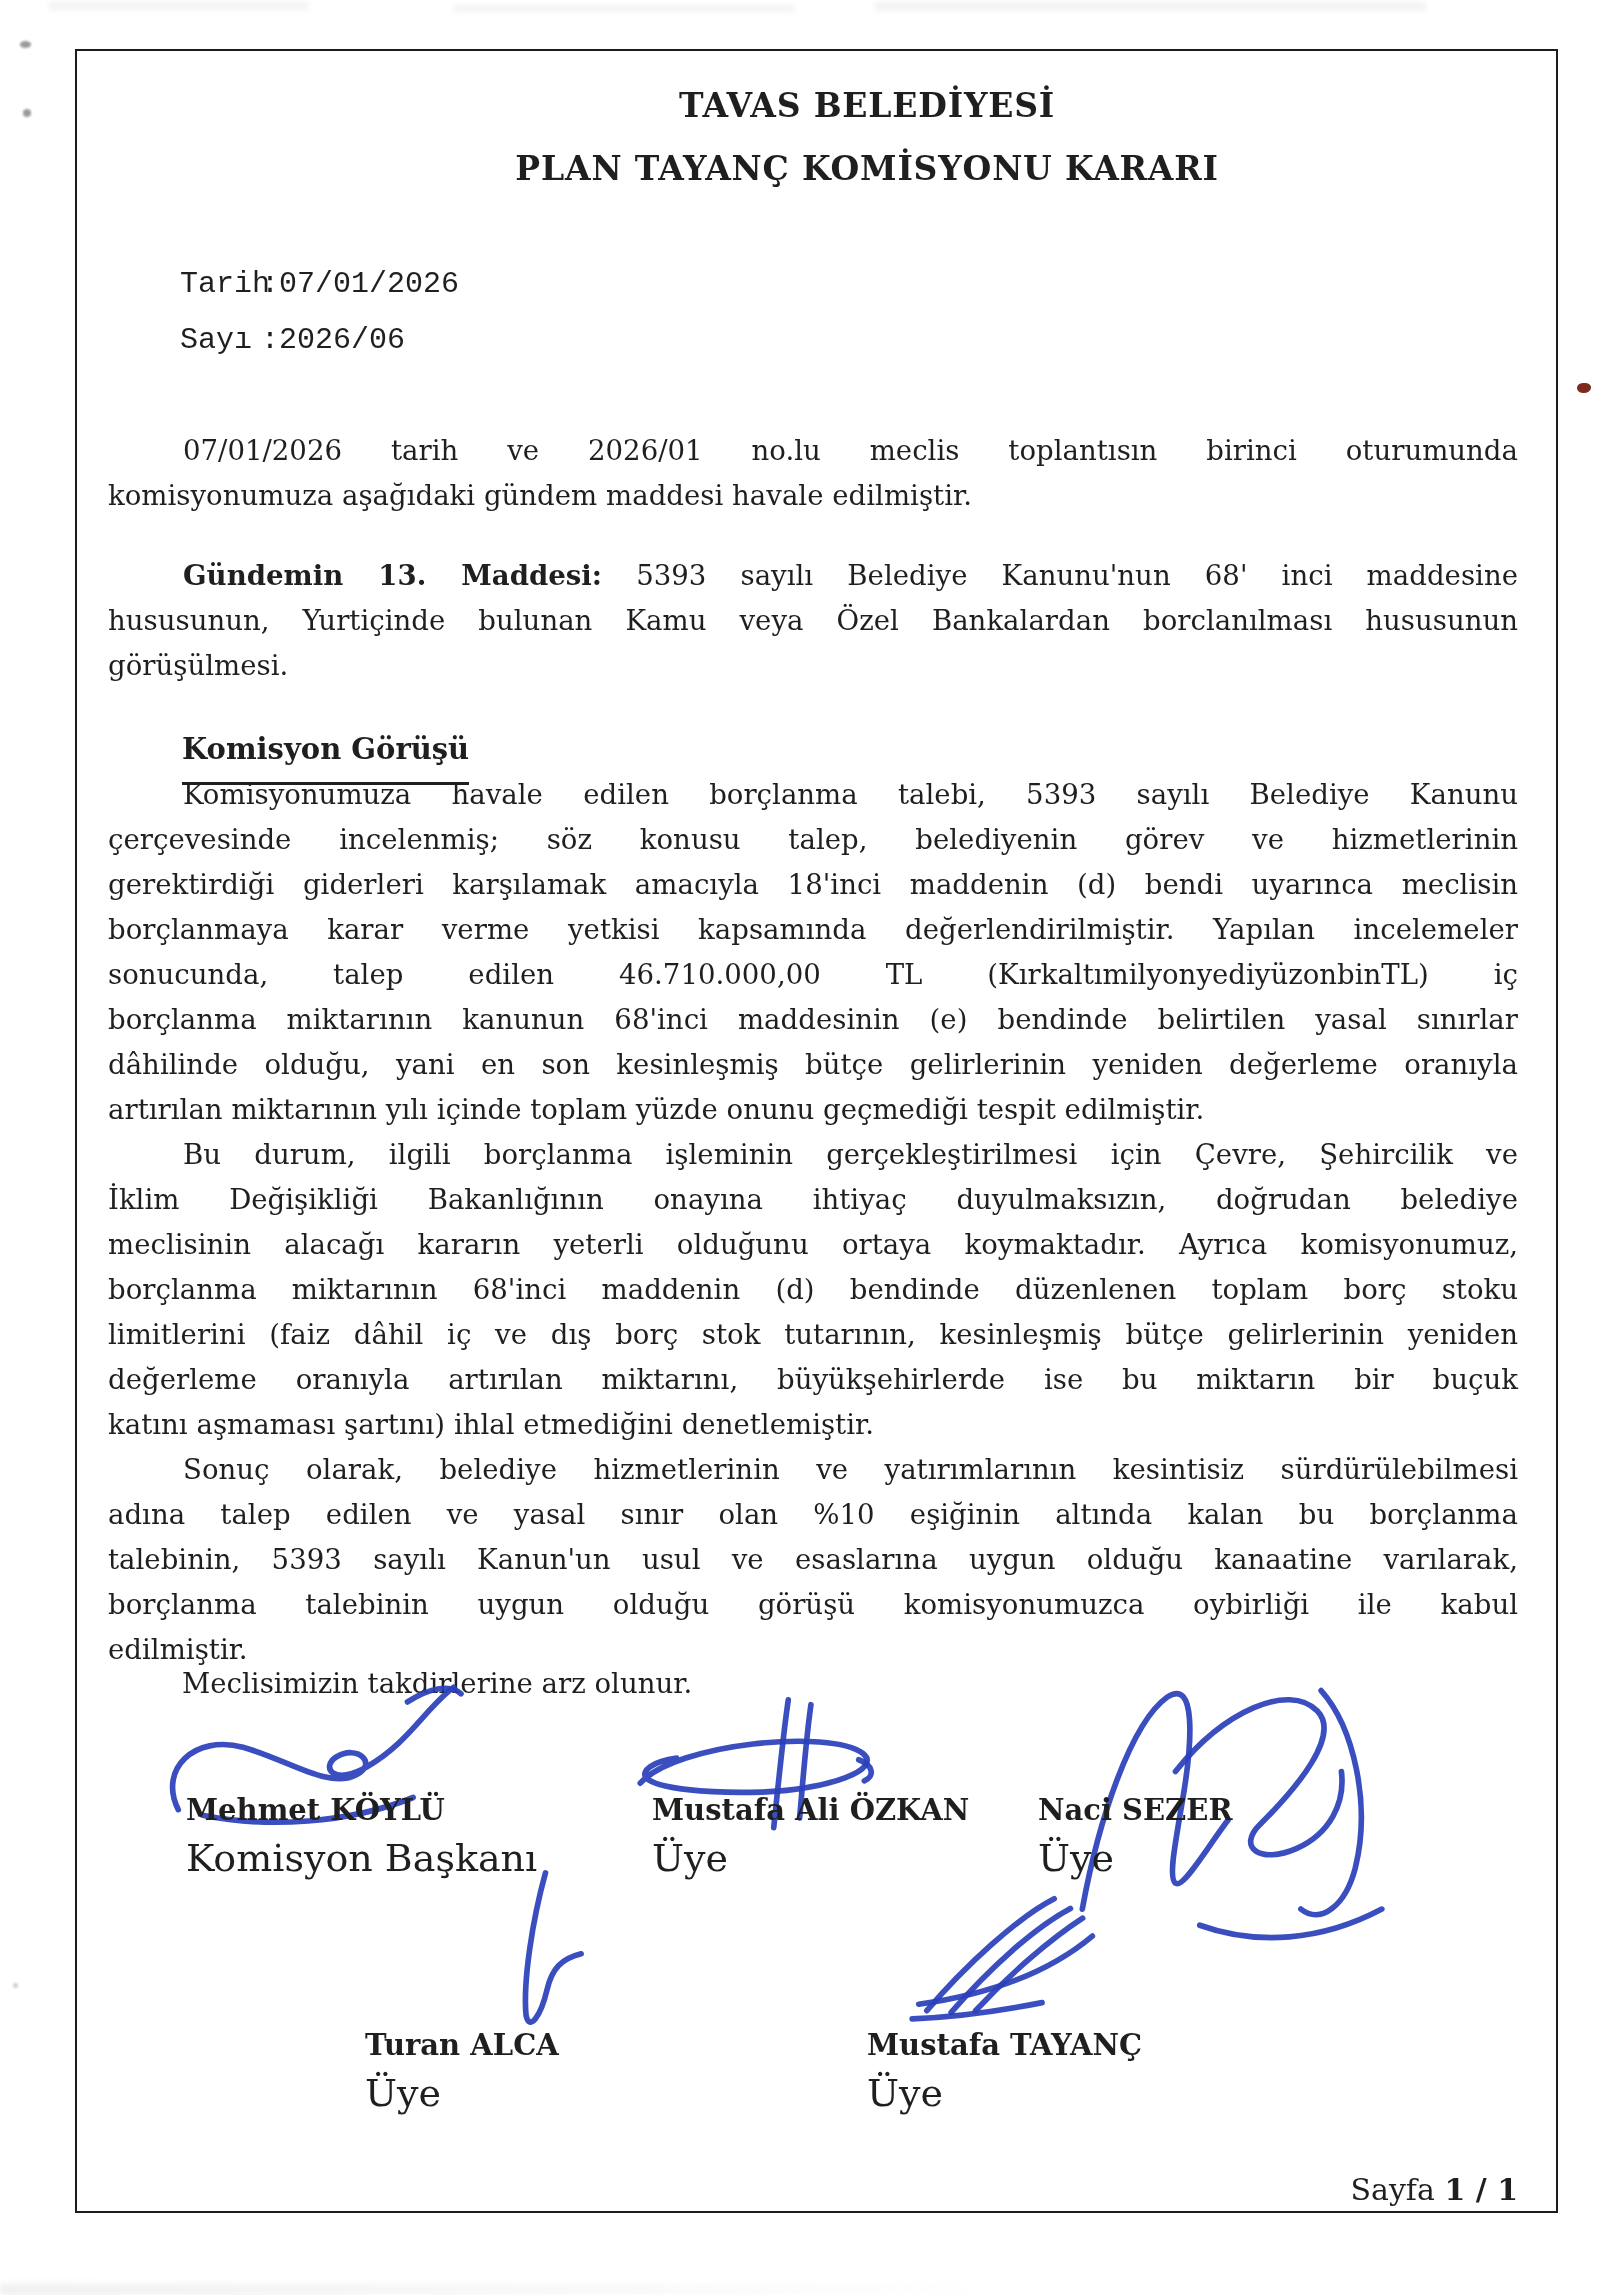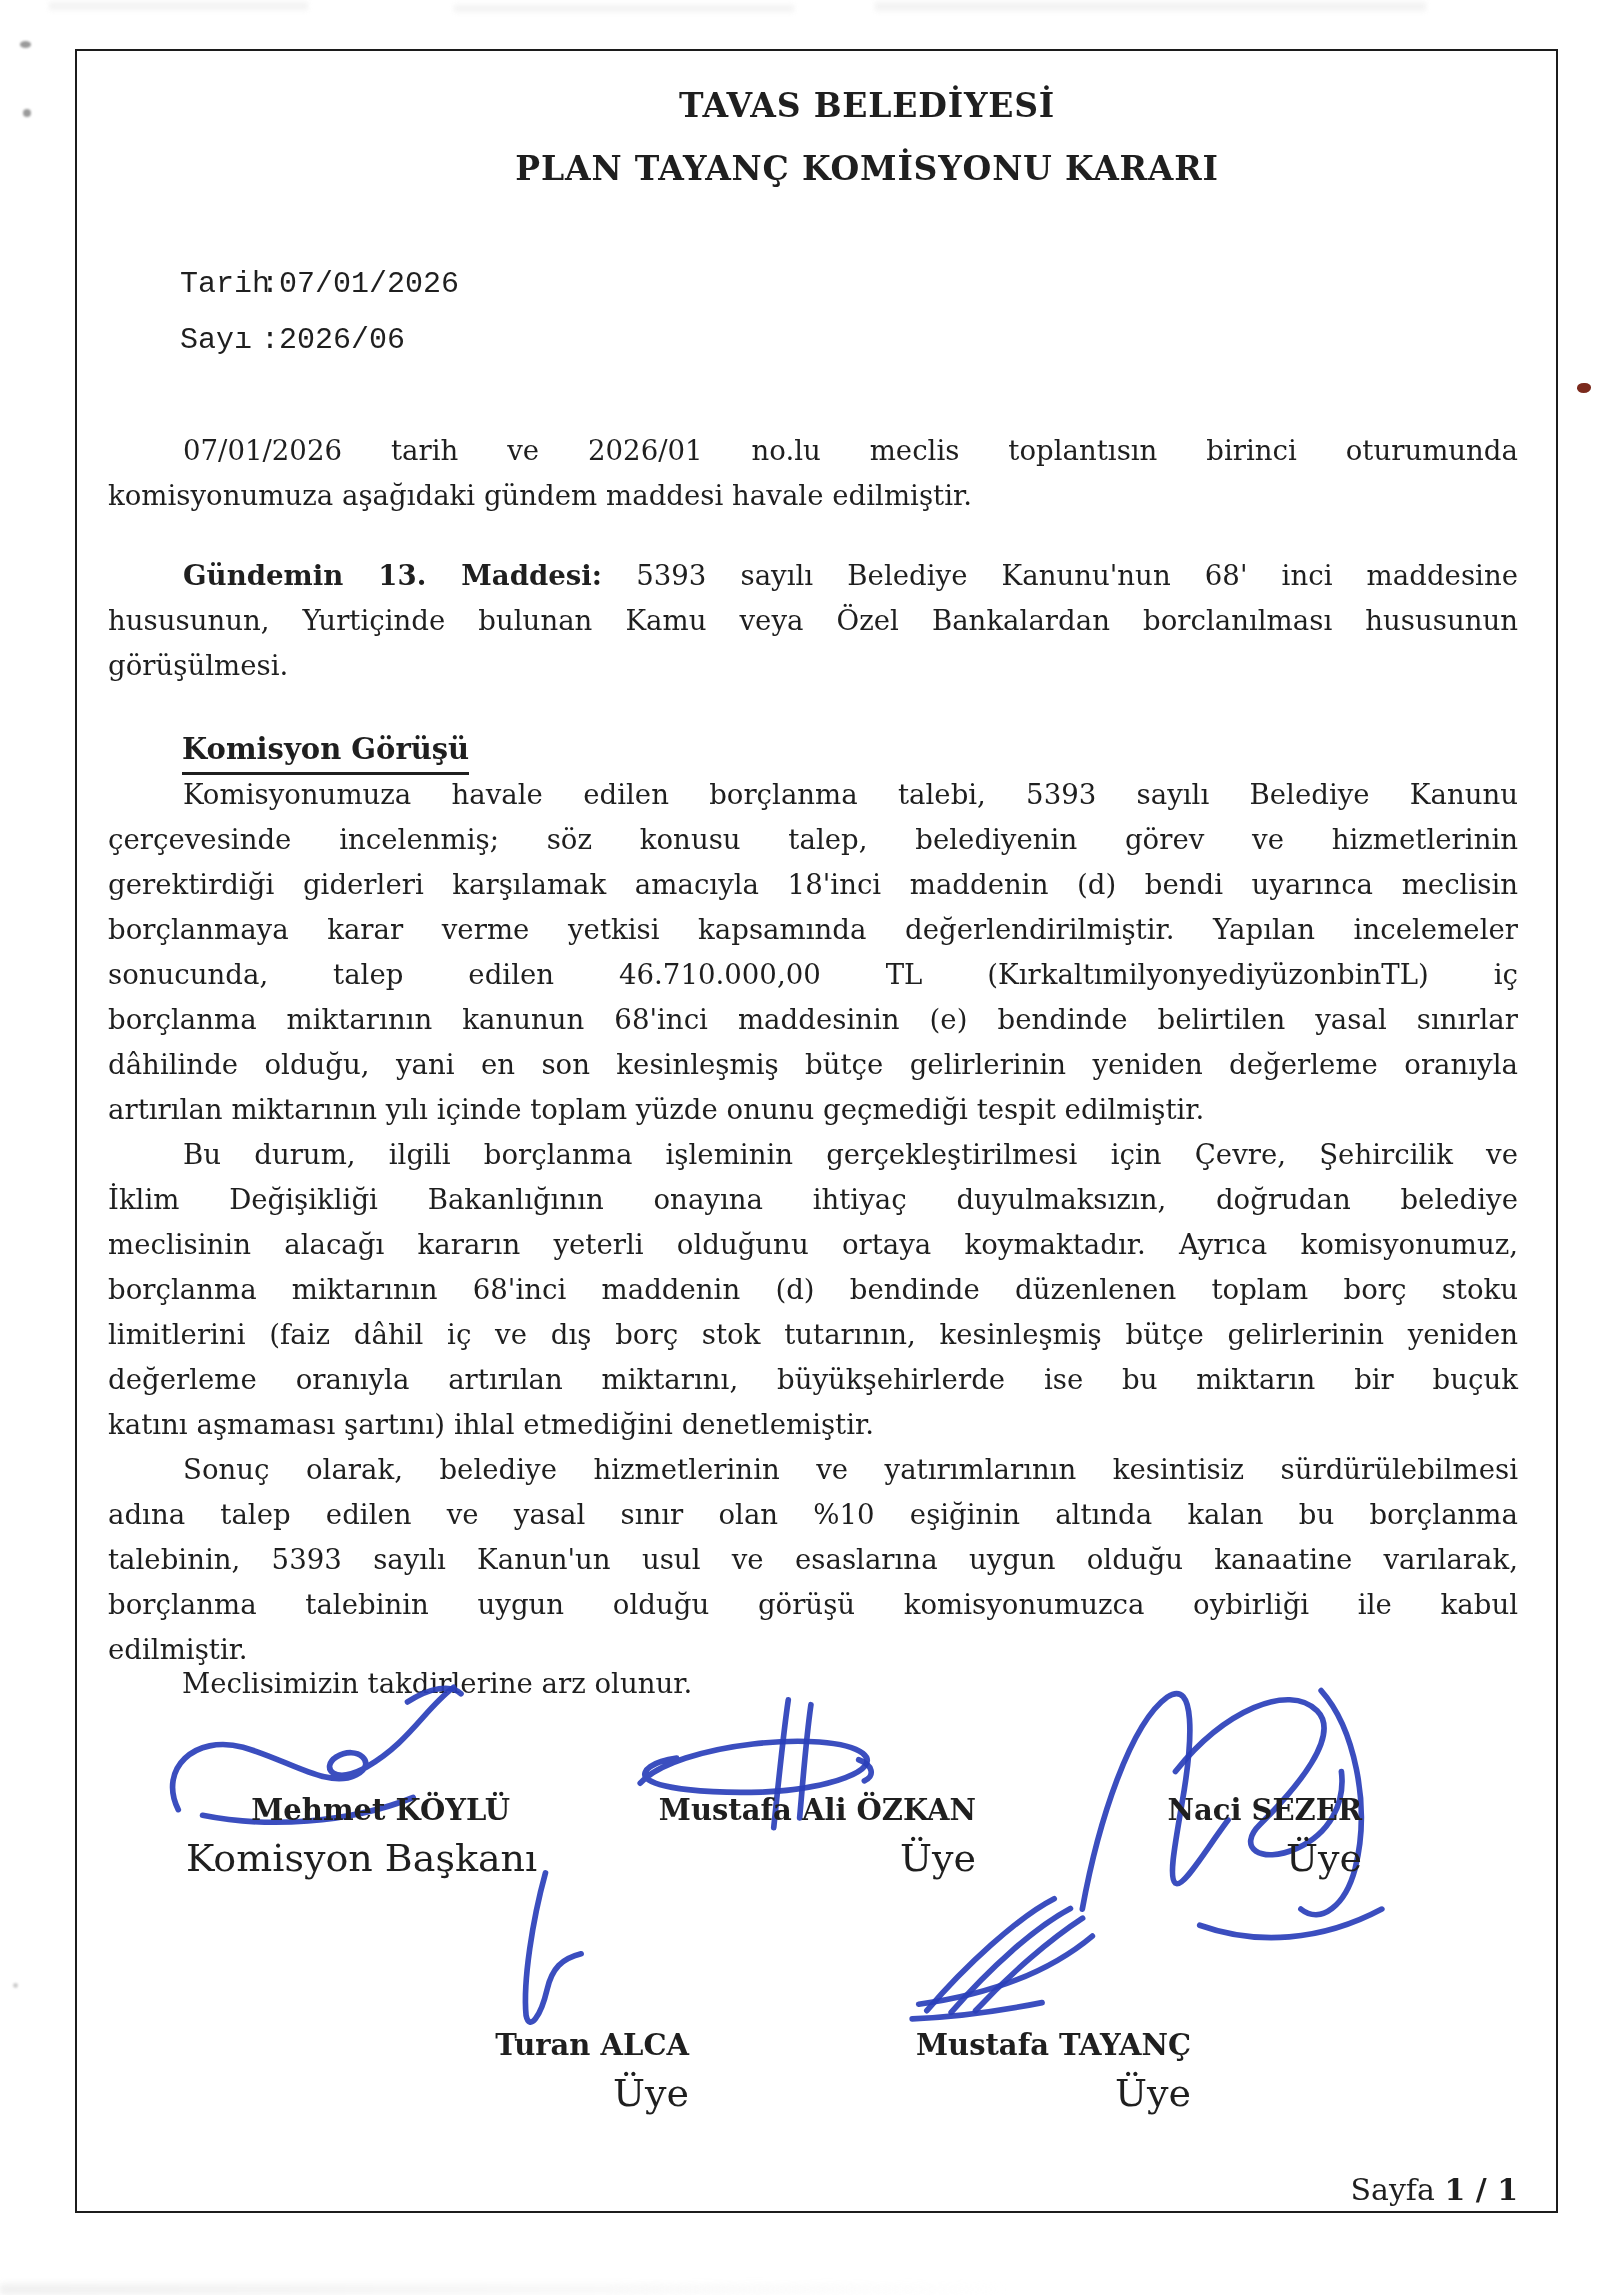--- a/index.html
+++ b/index.html
@@ -40,25 +40,25 @@
   .pline{text-align:justify;text-align-last:justify;white-space:nowrap;}
   .pline.last{text-align-last:left;}
   .pline.ind{padding-left:75px;}
   #intro-para{top:428px;}
   #agenda-para{top:553px;}
   #opinion-body{top:772px;}
 
   .opinion-heading{
     position:absolute;left:182px;top:732px;font-size:29px;font-weight:bold;
   }
-  .opinion-heading span{border-bottom:3.2px solid var(--ink);padding-bottom:6px;}
+  .opinion-heading span{border-bottom:3.2px solid var(--ink);padding-bottom:16px;}
 
   .closing-line{position:absolute;left:182px;top:1667px;font-size:27.6px;}
 
-  .sigblock{position:absolute;width:324px;text-align:right;}
+  .sigblock{position:absolute;width:324px;text-align:left;}
   .sigblock .name{font-weight:bold;font-size:29px;white-space:nowrap;}
   .sigblock .role{font-weight:normal;font-size:38px;margin-top:9px;white-space:nowrap;}
   #sig-col1{left:186px;top:1793px;}
   #sig-col2{left:652px;top:1793px;}
   #sig-col3{left:1038px;top:1793px;}
   #sig-col4{left:365px;top:2028px;}
   #sig-col5{left:867px;top:2028px;}
 
   svg.sig{position:absolute;overflow:visible;}
   svg.sig path{stroke:var(--signature-blue);stroke-width:7;fill:none;

